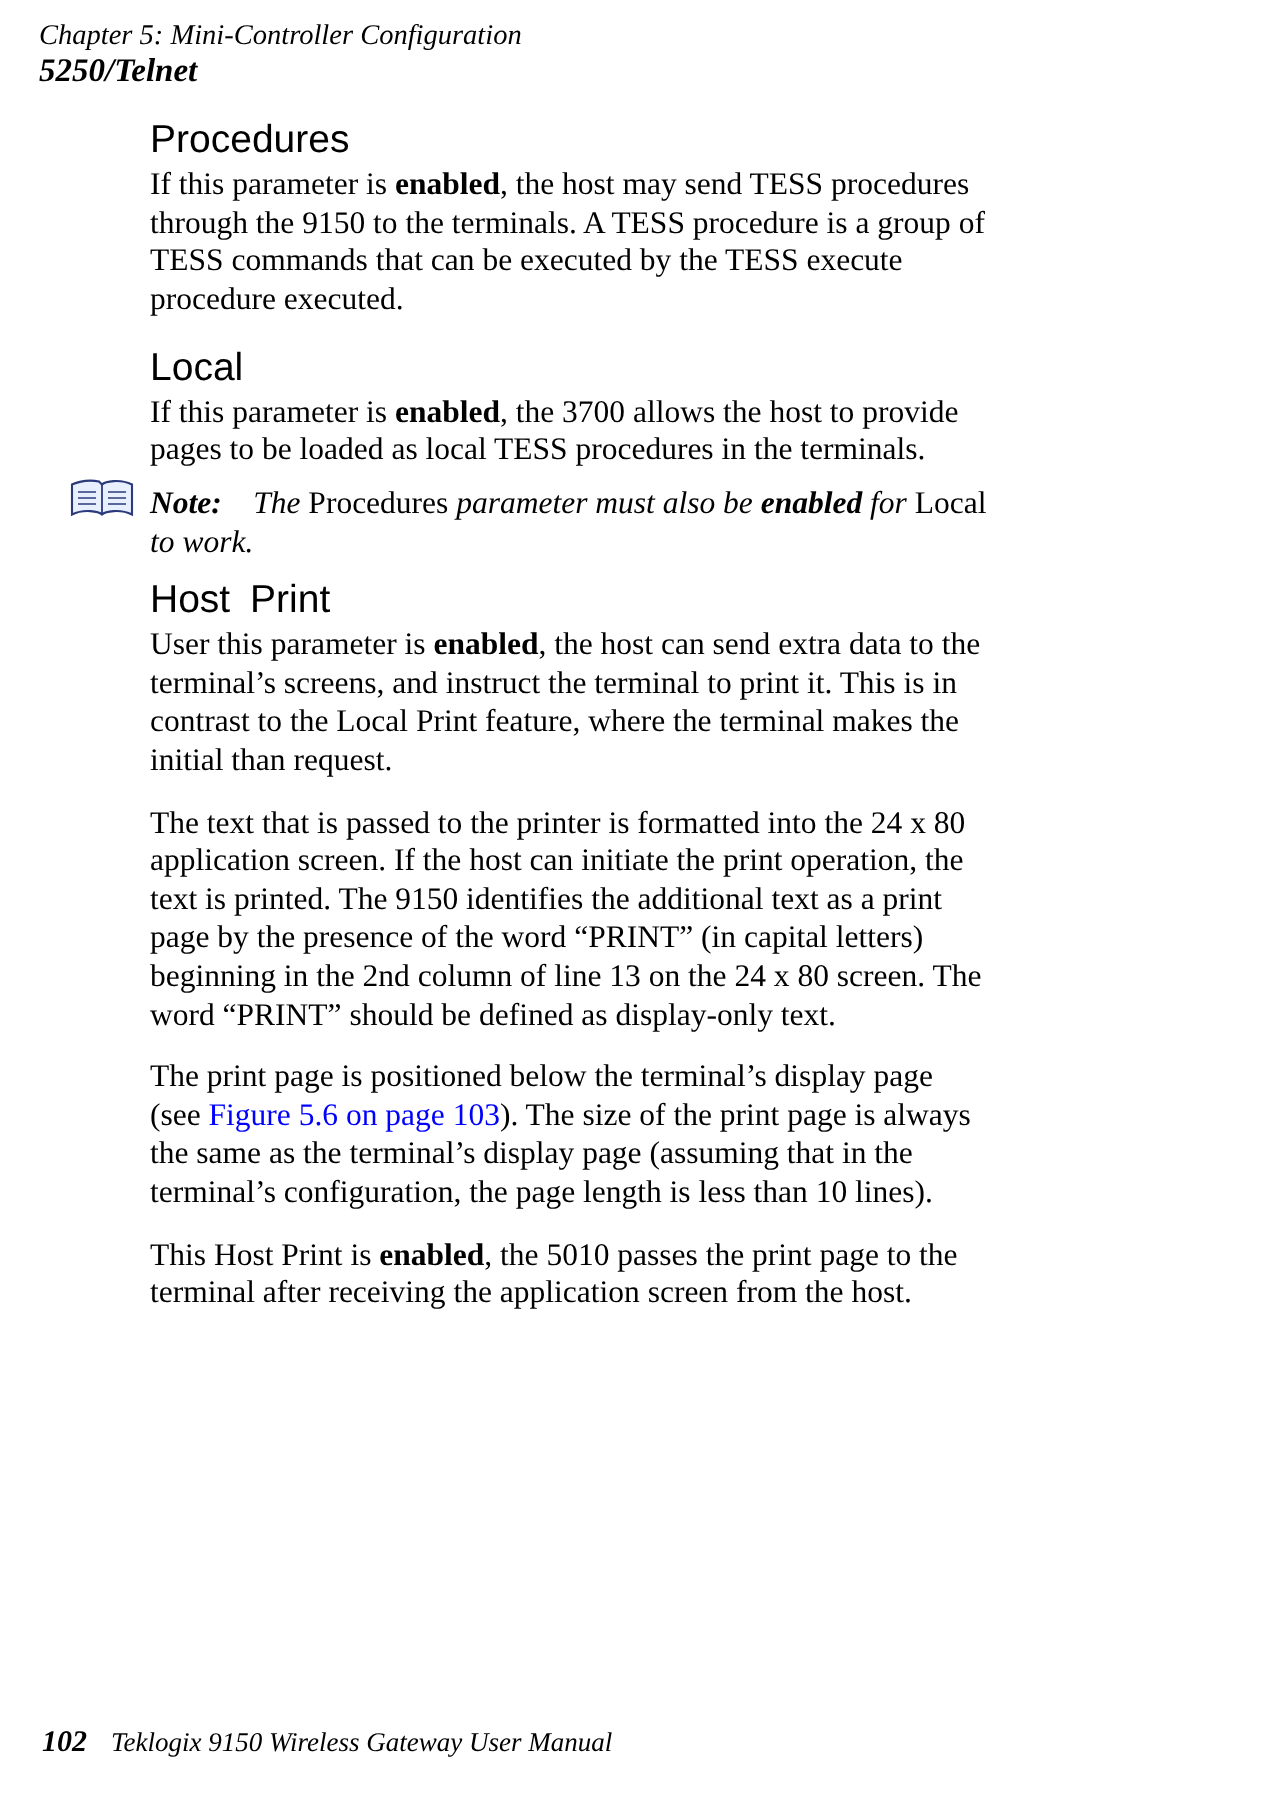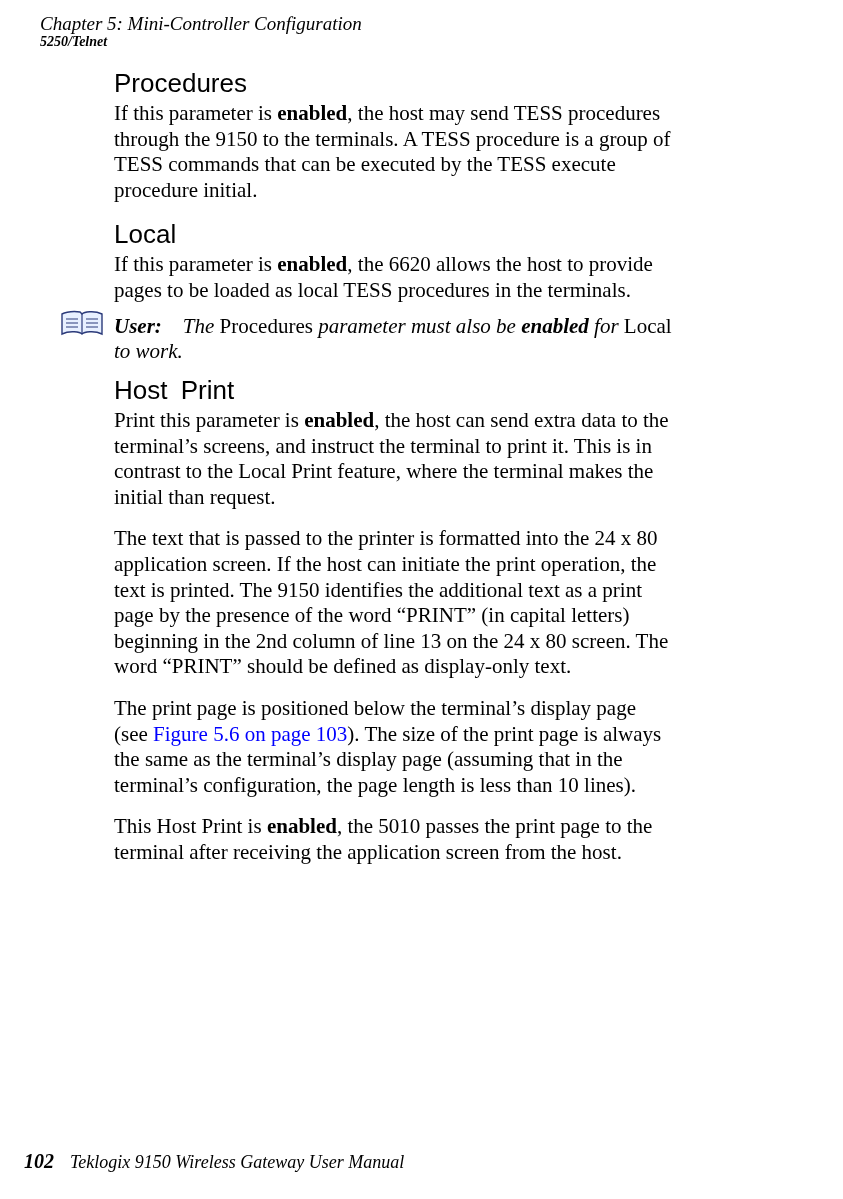--- a/index.html
+++ b/index.html
@@ -11,31 +11,30 @@
     background: #ffffff;
     font-family: "Times New Roman", Times, serif;
     color: #000000;
   }
   .page {
     position: relative;
     width: 685px;
     height: 1199px;
     box-sizing: border-box;
     padding: 14px 26px 20px 26px;
-    margin-left: 14px;
   }
   .running-head-chapter {
     font-style: italic;
     font-size: 19px;
     line-height: 1.05;
   }
   .running-head-section {
     font-style: italic;
     font-weight: bold;
-    font-size: 14px;
+    font-size: 22px;
     line-height: 1.15;
   }
   .content {
     margin-left: 74px;
     margin-right: 0;
     margin-top: 18px;
   }
   .sec-heading {
     font-family: "Arial Narrow", "Helvetica Narrow", Arial, Helvetica, sans-serif;
     font-stretch: condensed;
@@ -70,21 +69,21 @@
   .note-label {
     font-style: italic;
     font-weight: bold;
   }
   .upright { font-style: normal; }
   .b { font-weight: bold; text-align: center; }
   .i { }
   .link { color: #0000ff; }
   .footer {
     position: absolute;
-    left: 10px;
+    left: 28px;
     bottom: 26px;
     font-style: italic;
     font-size: 18px;
   }
   .footer .pn {
     font-weight: bold;
     font-style: italic;
     font-size: 20px;
     padding-right: 16px;
   }
@@ -96,44 +95,44 @@
 
   <div>
     <div class="running-head-chapter">Chapter 5:  Mini-Controller Configuration</div>
     <div class="running-head-section">5250/Telnet</div>
   </div>
 
   <div class="content">
 
     <div class="sec-heading">Procedures</div>
     <p class="body">
-      <span>If this parameter is </span><span class="b">enabled</span><span>, the host may send TESS procedures through the 9150 to the terminals. A TESS procedure is a group of TESS commands that can be executed by the TESS </span><span class="i">execute procedure</span><span> initial.</span>
+      <span>If this parameter is </span><span class="b">enabled</span><span>, the host may send TESS procedures through the 9150 to the terminals. A TESS procedure is a group of TESS commands that can be executed by the TESS </span><span class="i">execute procedure</span><span> executed.</span>
     </p>
 
     <div class="sec-heading">Local</div>
     <p class="body tight">
-      <span>If this parameter is </span><span class="b">enabled</span><span>, the 6620 allows the host to provide pages to be loaded as local TESS procedures in the terminals.</span>
+      <span>If this parameter is </span><span class="b">enabled</span><span>, the 3700 allows the host to provide pages to be loaded as local TESS procedures in the terminals.</span>
     </p>
 
     <div class="note-row">
       <svg class="note-icon" viewBox="0 0 44 30">
         <path d="M2 4 C2 4 10 0 20 2 L22 4 C24 2 34 0 42 4 L42 24 C34 20 24 22 22 24 C20 22 10 20 2 24 Z" fill="#e8f0ff" stroke="#2b3a7a" stroke-width="1.4"></path>
         <path d="M22 4 L22 24" stroke="#2b3a7a" stroke-width="1.2"></path>
         <path d="M6 9 L18 9 M6 13 L18 13 M6 17 L18 17" stroke="#2b3a7a" stroke-width="1"></path>
         <path d="M26 9 L38 9 M26 13 L38 13 M26 17 L38 17" stroke="#2b3a7a" stroke-width="1"></path>
       </svg>
       <div class="note-text">
-        <span class="note-label">User:</span>&nbsp;&nbsp;&nbsp;
+        <span class="note-label">Note:</span>&nbsp;&nbsp;&nbsp;
         <span>The </span><span class="upright">Procedures</span><span> parameter must also be </span><span class="b">enabled</span><span> for </span><span class="upright">Local</span><span> to work.</span>
       </div>
     </div>
 
     <div class="sec-heading" style="word-spacing:6px;">Host Print</div>
     <p class="body">
-      <span>Print this parameter is </span><span class="b">enabled</span><span>, the host can send extra data to the terminal’s screens, and instruct the terminal to print it. This is in contrast to the Local Print feature, where the terminal makes the initial than request.</span>
+      <span>User this parameter is </span><span class="b">enabled</span><span>, the host can send extra data to the terminal’s screens, and instruct the terminal to print it. This is in contrast to the Local Print feature, where the terminal makes the initial than request.</span>
     </p>
     <p class="body">
       <span>The text that is passed to the printer is formatted into the 24 x 80 application screen. If the host can initiate the print operation, the text is printed. The 9150 identifies the additional text as a print page by the presence of the word “PRINT” (in capital letters) beginning in the 2nd column of line 13 on the 24 x 80 screen. The word “PRINT” should be defined as </span><span class="i">display-only text.</span>
     </p>
     <p class="body">
       <span>The print page is positioned below the terminal’s display page (see </span><span class="link">Figure 5.6 on page 103</span><span>). The size of the print page is always the same as the terminal’s display page (assuming that in the terminal’s configuration, the page length is less than 10 lines).</span>
     </p>
     <p class="body">
       <span>This </span><span class="i">Host Print</span><span> is </span><span class="b">enabled</span><span>, the 5010 passes the print page to the terminal after receiving the application screen from the host.</span>
     </p>

